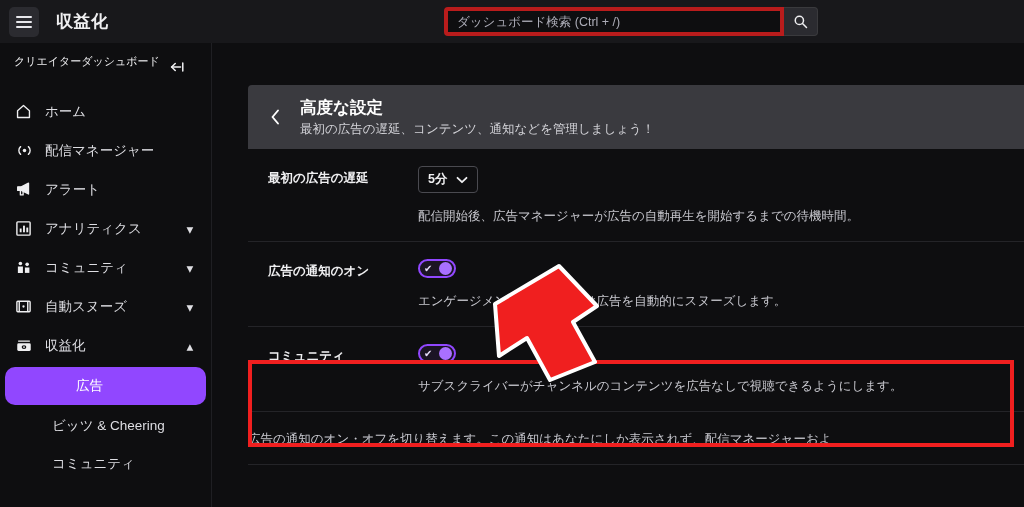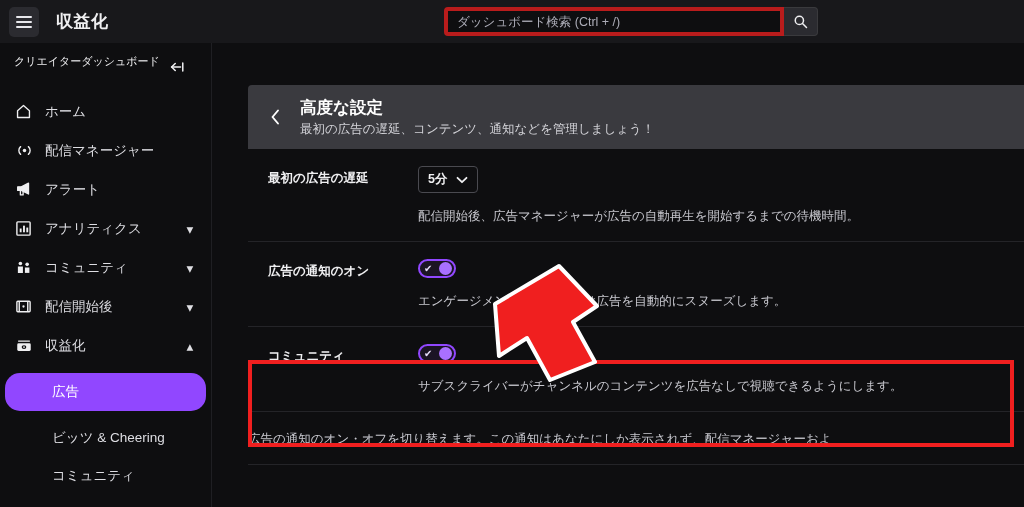--- a/index.html
+++ b/index.html
@@ -60,21 +60,21 @@
     display: flex; align-items: center; height: 39px; padding: 0 14px 0 15px;
     color: #dedee3; font-size: 13.5px; cursor: pointer;
   }
   .nav-item .ico { width: 21px; display: flex; align-items: center; justify-content: flex-start; flex-shrink: 0; }
   .nav-item .lbl { flex: 1; margin-left: 9px; white-space: nowrap; }
   .nav-item .chev { width: 14px; display: flex; align-items: center; justify-content: center; }
   .sub-item {
     display: flex; align-items: center; height: 38px; padding-left: 52px;
     color: #dedee3; font-size: 13.5px; cursor: pointer;
   }
-  .sub-item.active { background: #9147ff; color: #ffffff; border-radius: 15px; margin: 8px 5px; padding-left: 47px; }
+  .sub-item.active { background: #9147ff; color: #ffffff; border-radius: 10px; margin: 2px 5px; padding-left: 71px; }
 
   
   .main { position: absolute; left: 212px; top: 43px; width: 812px; height: 464px; background: #0e0e10; }
   .panel { position: absolute; left: 36px; top: 42px; width: 812px; }
   .panel-header {
     background: #3a3a3f; height: 64px; display: flex; align-items: center;
     padding-left: 14px; border-radius: 4px 0 0 0;
   }
   .back-btn { width: 26px; display:flex; align-items:center; justify-content:center; cursor: pointer; }
   .panel-header-text { margin-left: 12px; }
@@ -211,21 +211,21 @@
 
     <div class="nav-item">
       <span class="ico">
         <svg width="17" height="17" viewBox="0 0 18 18" fill="none" stroke="#efeff1" stroke-width="1.5">
           <rect x="2" y="3.5" width="14" height="11" rx="1"></rect>
           <line x1="4.5" y1="3.5" x2="4.5" y2="14.5"></line>
             <line x1="13.5" y1="3.5" x2="13.5" y2="14.5"></line>
           <circle cx="9" cy="9" r="1.2" fill="#efeff1" stroke="none"></circle>
         </svg>
       </span>
-      <span class="lbl">配信開始後</span>
+      <span class="lbl">自動スヌーズ</span>
       <span class="chev">▾</span>
     </div>
 
     <div class="nav-item">
       <span class="ico">
         <svg width="18" height="16" viewBox="0 0 20 16" fill="none" stroke="#efeff1" stroke-width="1.5">
           <line x1="4" y1="2.5" x2="16" y2="2.5" stroke-linecap="round"></line>
           <rect x="2.5" y="5" width="15" height="8.5" rx="1.5" fill="#efeff1" stroke="none"></rect>
           <ellipse cx="10" cy="9.2" rx="2.6" ry="2.1" fill="#0e0e10" stroke="none"></ellipse>
           <circle cx="10" cy="9.2" r="1" fill="#efeff1" stroke="none"></circle>

